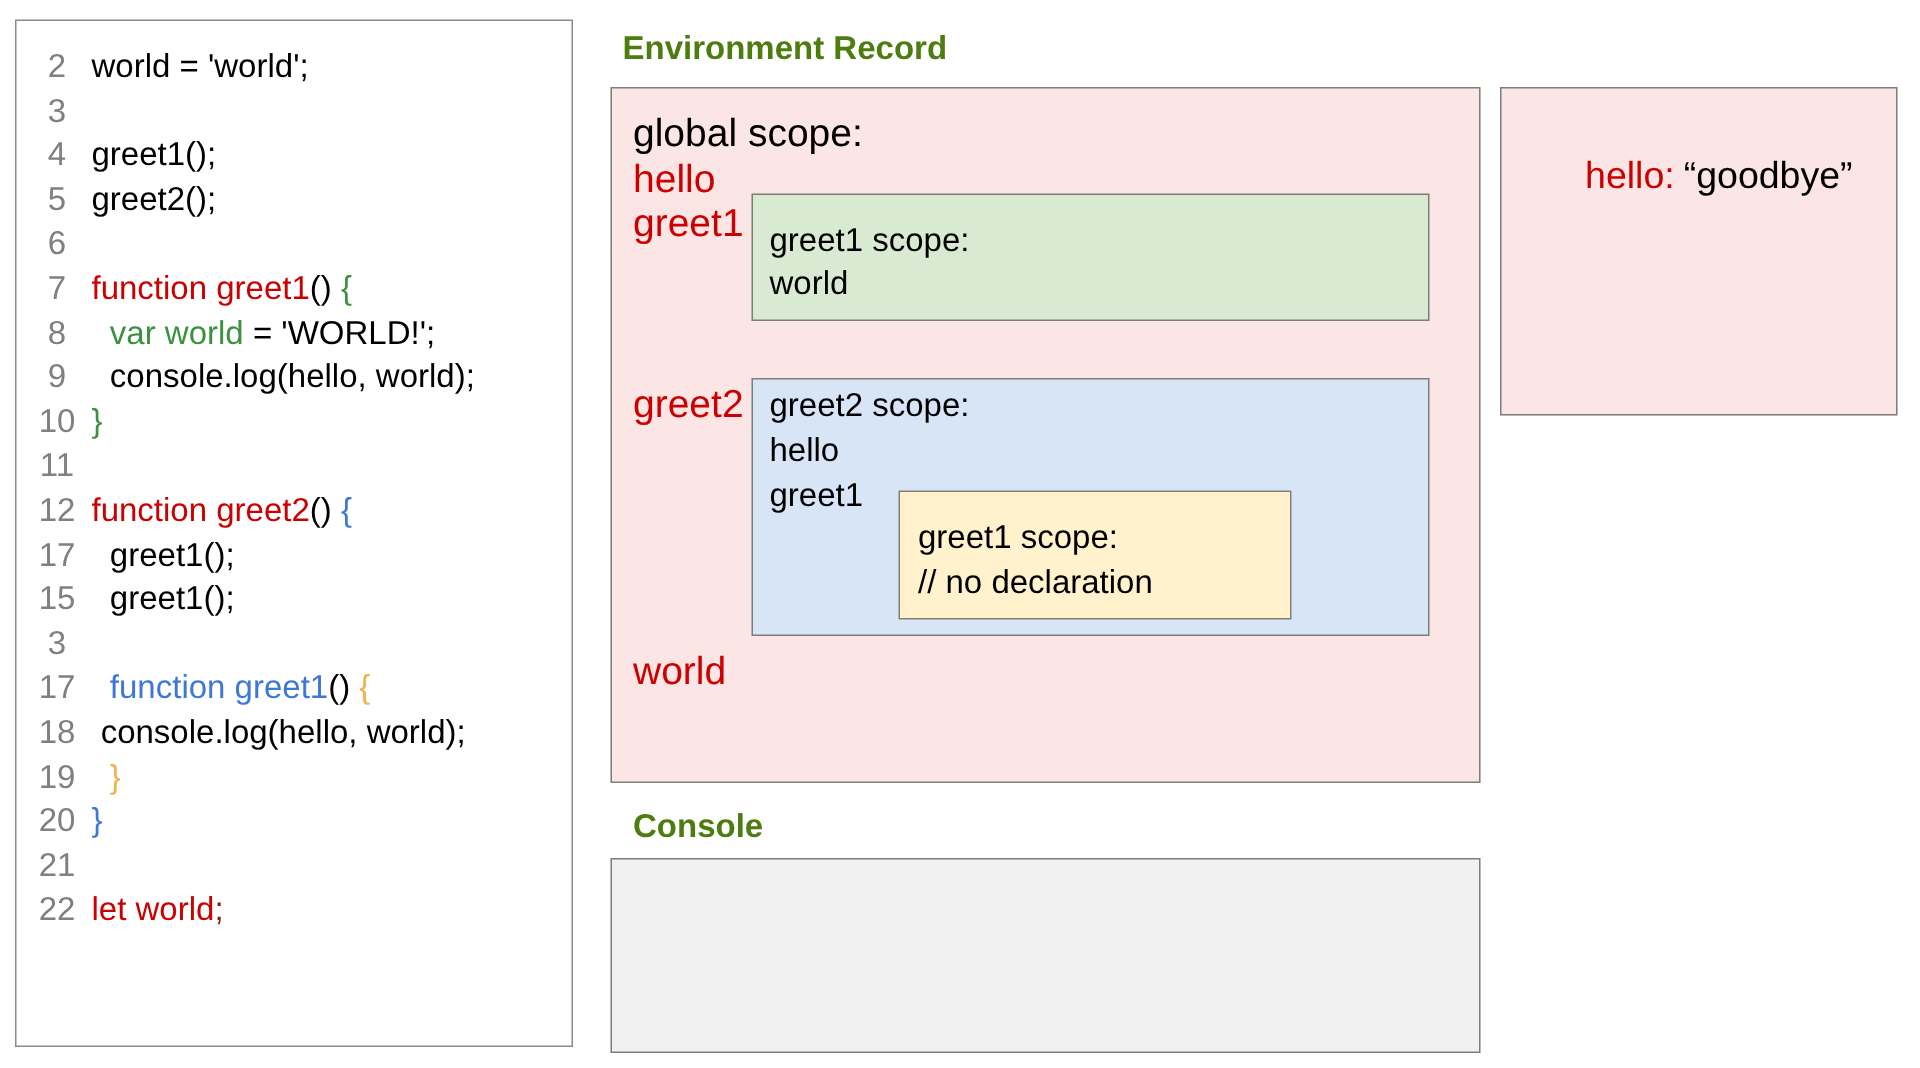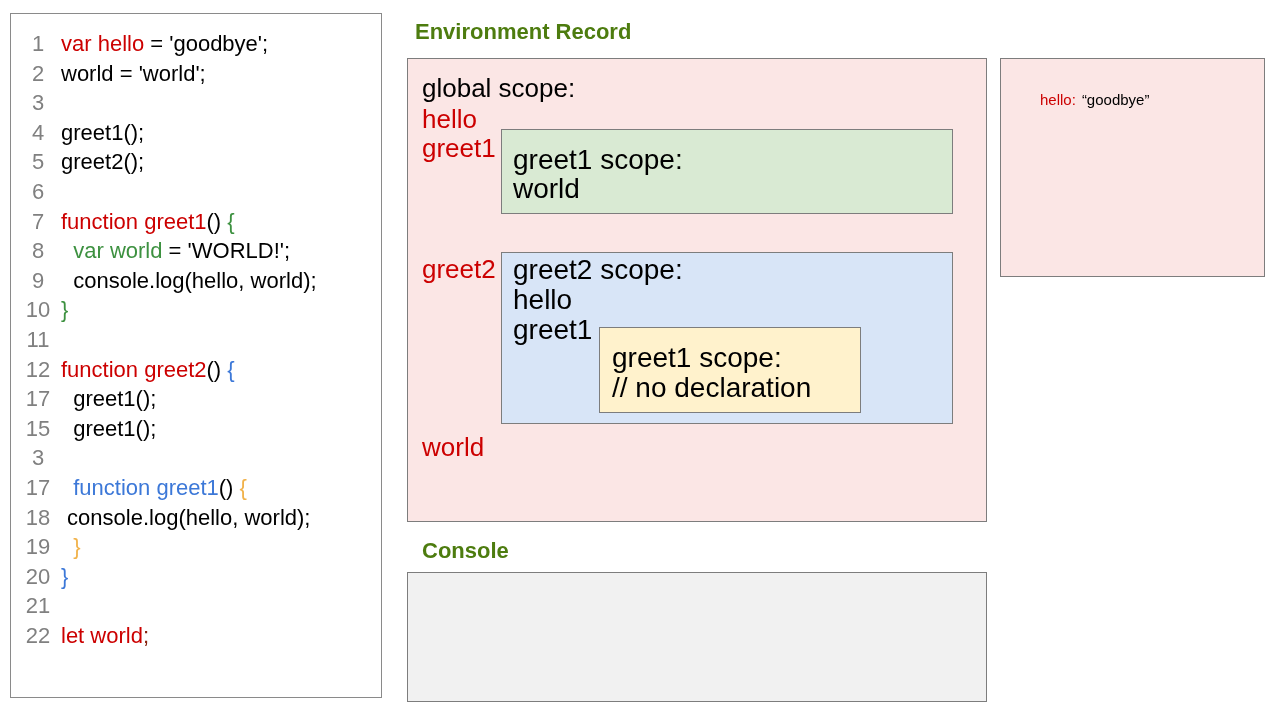--- a/index.html
+++ b/index.html
@@ -41,21 +41,21 @@
   }
   .er-text{position:absolute;font-size:26px;white-space:pre;}
   .er-label{left:14px;top:14px;color:#000;}
   .er-var-hello{left:14px;top:45px;}
   .er-var-greet1{left:14px;top:74px;}
   .er-var-greet2{left:14px;top:195px;}
   .er-var-world{left:14px;top:373px;}
 
   .scope-box{
     position:absolute;border:1.5px solid var(--border_gray);box-sizing:border-box;
-    font-size:28px;line-height:30px;
+    font-size:22px;line-height:30px;
   }
   #greet1-box{
     left:93px;top:70px;width:452px;height:85px;background:var(--green_bg);
     padding:15px 0 0 11px;line-height:29px;
   }
   #greet2-box{
     left:93px;top:193px;width:452px;height:172px;background:var(--blue_bg);
     padding:2px 0 0 11px;
   }
   #nested-greet1-box{
@@ -69,31 +69,30 @@
     position:absolute;left:407px;top:572px;width:580px;height:130px;
     background:var(--console_bg);border:1.5px solid var(--border_gray);box-sizing:border-box;
     font-size:21px;padding:12px 14px;
   }
 
   
   .gc-box{
     position:absolute;left:1000px;top:58px;width:265px;height:219px;
     background:var(--pink_bg);border:1.5px solid var(--border_gray);box-sizing:border-box;
   }
-  .gc-entry{position:absolute;left:14px;top:15px;font-size:15px;white-space:pre;}
+  .gc-entry{position:absolute;left:14px;top:15px;font-size:25px;white-space:pre;}
   .gc-value{color:#000;margin-left:6px;}
 </style>
 </head>
 <body>
 
 <div class="stage">
 
   <div class="code-panel">
     <div id="code-lines">
-        <div class="code-line"><span class="line-num">1</span><span class="seg c-red">var hello</span><span class="seg c-black"> = 'goodbye';</span></div>
         <div class="code-line"><span class="line-num">2</span><span class="seg c-black">world = 'world';</span></div>
         <div class="code-line"><span class="line-num">3</span></div>
         <div class="code-line"><span class="line-num">4</span><span class="seg c-black">greet1();</span></div>
         <div class="code-line"><span class="line-num">5</span><span class="seg c-black">greet2();</span></div>
         <div class="code-line"><span class="line-num">6</span></div>
         <div class="code-line"><span class="line-num">7</span><span class="seg c-red">function greet1</span><span class="seg c-black">() </span><span class="seg c-green">{</span></div>
         <div class="code-line"><span class="line-num">8</span><span class="seg c-green">  var world</span><span class="seg c-black"> = 'WORLD!';</span></div>
         <div class="code-line"><span class="line-num">9</span><span class="seg c-black">  console.log(hello, world);</span></div>
         <div class="code-line"><span class="line-num">10</span><span class="seg c-green">}</span></div>
         <div class="code-line"><span class="line-num">11</span></div>

